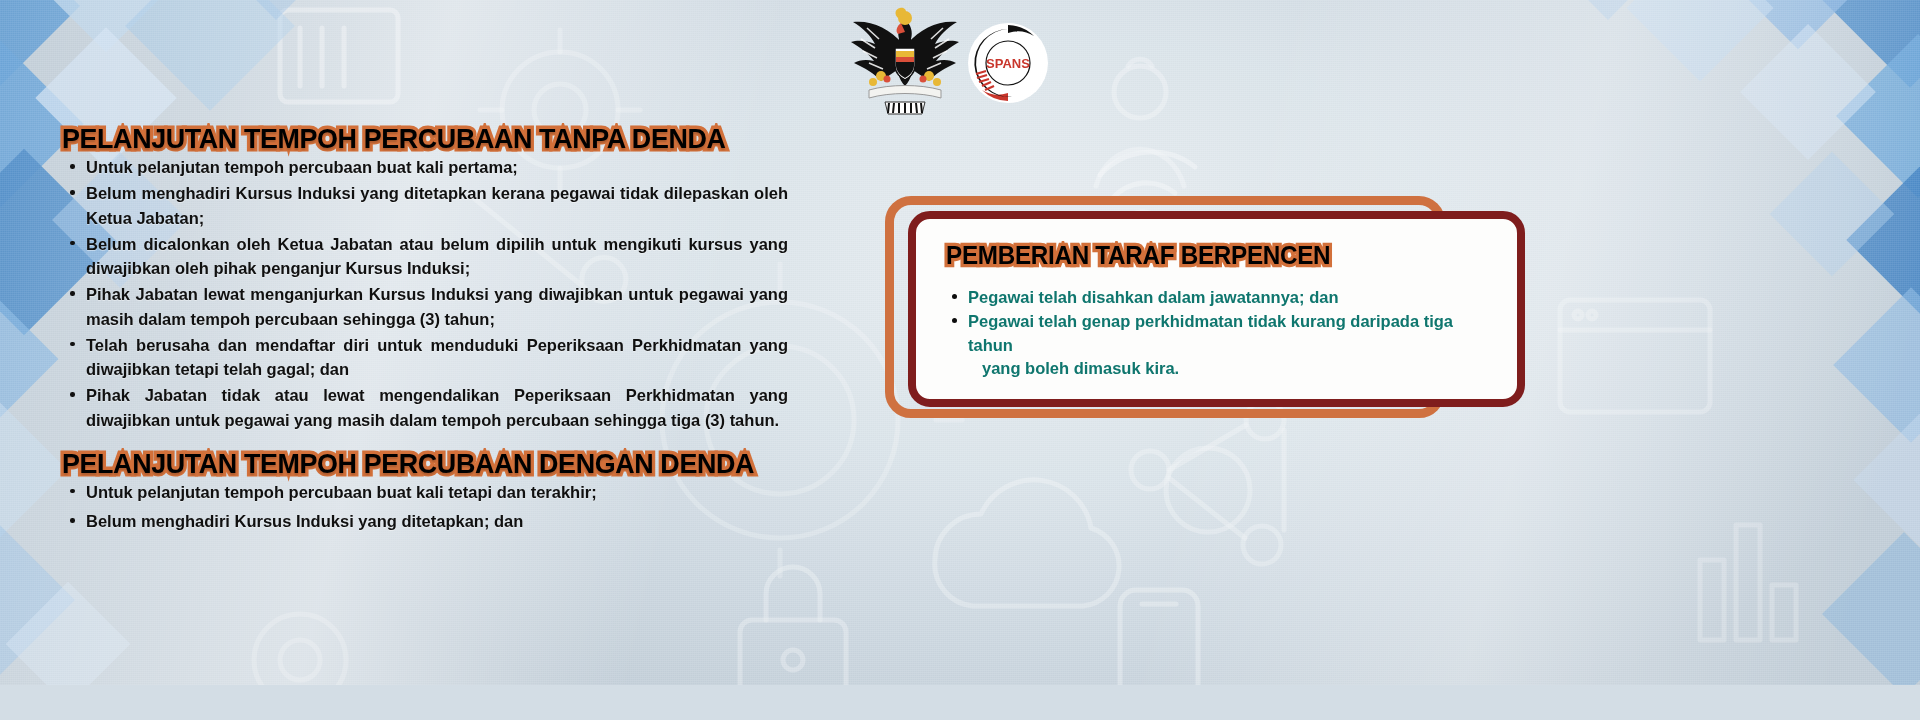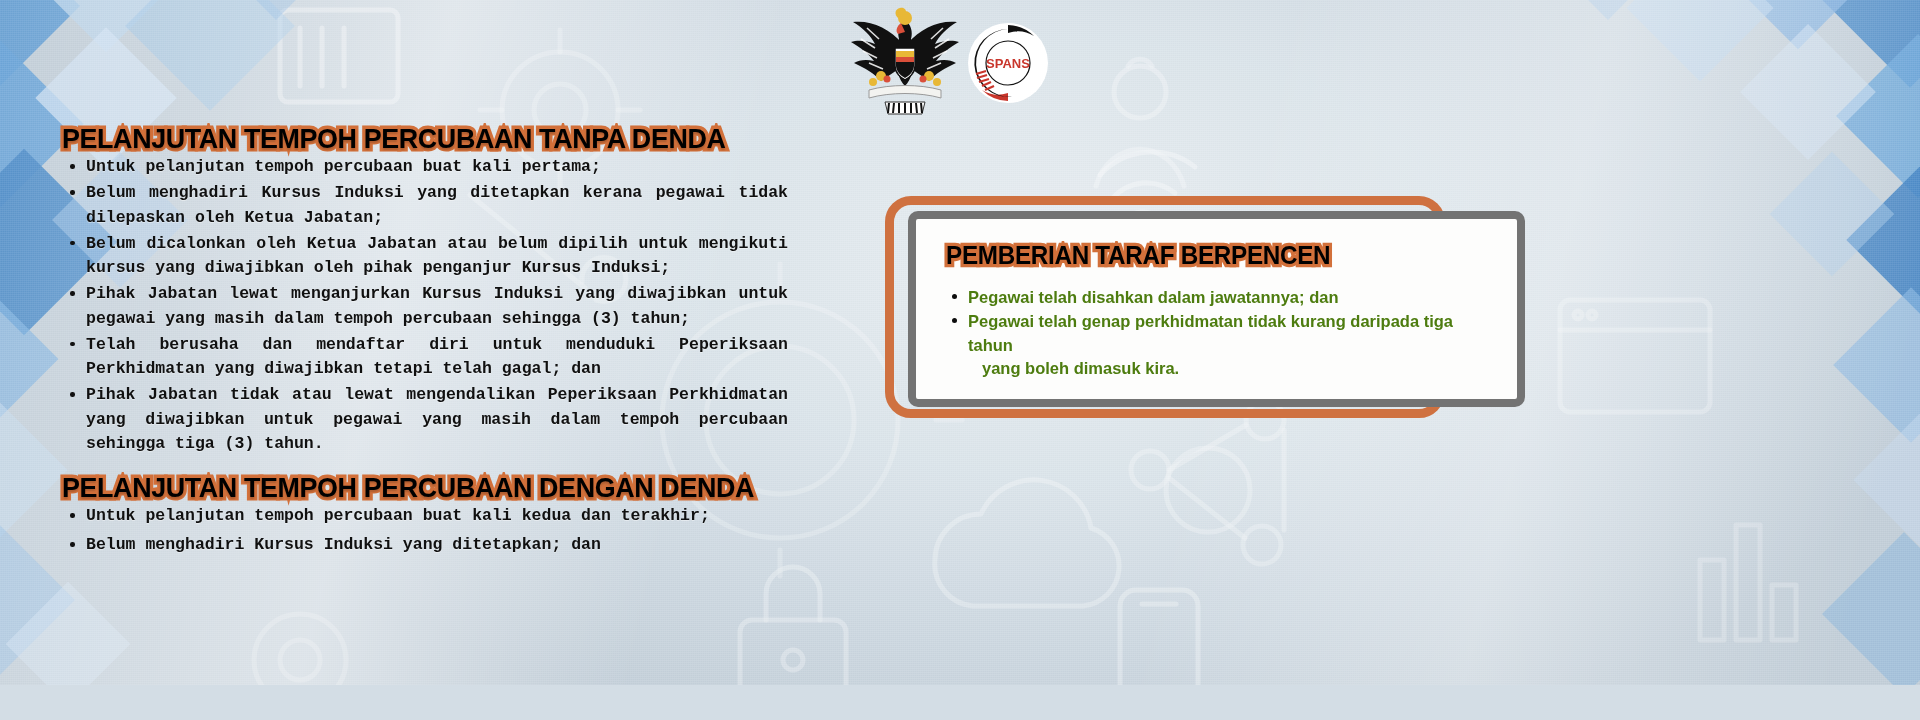--- a/index.html
+++ b/index.html
@@ -55,21 +55,21 @@
     color:#000;
     -webkit-text-stroke:7px #d2703a;
     paint-order:stroke fill;
     white-space:nowrap;
     transform:scaleX(.96);
     transform-origin:left center;
     text-shadow:0 2px 2px rgba(0,0,0,.18);
   }
   .heading2{ font-size:28px; }
 
-  ul.bullets{ list-style:none; margin:0; padding:0;font-family:Liberation Mono, monospace; }
+  ul.bullets{ list-style:none; margin:0; padding:0; }
   ul.bullets li{
     position:relative;
     padding-left:24px;
     font-size:16.5px;
     font-weight:700;
     color:#101010;
     line-height:1.47;
     text-align:justify;
     text-justify:inter-word;
     text-shadow:0 1px 1px rgba(255,255,255,.45);
@@ -95,43 +95,43 @@
   .frame-offset{
     position:absolute; left:0; top:0;
     width:560px; height:222px;
     border:9px solid #cf7140;
     border-radius:26px;
   }
   .card{
     position:absolute; left:23px; top:15px;
     width:617px; height:196px;
     background:#fdfdfc;
-    border:8px solid #737373;
-    border-radius:10px;
+    border:8px solid #7f1d1d;
+    border-radius:22px;
     padding:22px 26px 10px 30px;
   }
   .card-title{
     display:inline-block;
     font-weight:700;
     font-size:25px;
     letter-spacing:-0.3px;
     color:#000;
     -webkit-text-stroke:6.5px #d2703a;
     paint-order:stroke fill;
     white-space:nowrap;
     transform:scaleX(.97);
     transform-origin:left center;
   }
   ul.card-bullets{ list-style:none; margin:16px 0 0 0; padding:0; }
   ul.card-bullets li{
     position:relative;
     padding-left:22px;
     font-size:16.5px;
     font-weight:700;
-    color:#4d7c0f;
+    color:#0f766e;
     line-height:1.42;
     margin-bottom:1px;
   }
   ul.card-bullets li::before{
     content:"";
     position:absolute; left:6px; top:8px;
     width:5px; height:5px; border-radius:50%;
     background:#0d0d0d;
   }
   .sub-line{ display:block; padding-left:14px; }
@@ -343,21 +343,21 @@
       <li>Pihak Jabatan lewat menganjurkan Kursus Induksi yang diwajibkan untuk pegawai yang masih dalam tempoh percubaan sehingga (3) tahun;</li>
       <li>Telah berusaha dan mendaftar diri untuk menduduki Peperiksaan Perkhidmatan yang diwajibkan tetapi telah gagal; dan</li>
       <li>Pihak Jabatan tidak atau lewat mengendalikan Peperiksaan Perkhidmatan yang diwajibkan untuk pegawai yang masih dalam tempoh percubaan sehingga tiga (3) tahun.</li>
     </ul>
 
     <div class="heading-wrap2">
       <span class="heading heading2">PELANJUTAN TEMPOH PERCUBAAN DENGAN DENDA</span>
     </div>
 
     <ul class="bullets tight blk2">
-      <li>Untuk pelanjutan tempoh percubaan buat kali kedua dan terakhir;</li>
+      <li>Untuk pelanjutan tempoh percubaan buat kali tetapi dan terakhir;</li>
       <li>Belum menghadiri Kursus Induksi yang ditetapkan; dan</li>
     </ul>
   </div>
 
   <div class="right-area">
     <div class="frame-offset"></div>
     <div class="card">
       <span class="card-title">PEMBERIAN TARAF BERPENCEN</span>
       <ul class="card-bullets">
         <li>Pegawai telah disahkan dalam jawatannya; dan</li>

